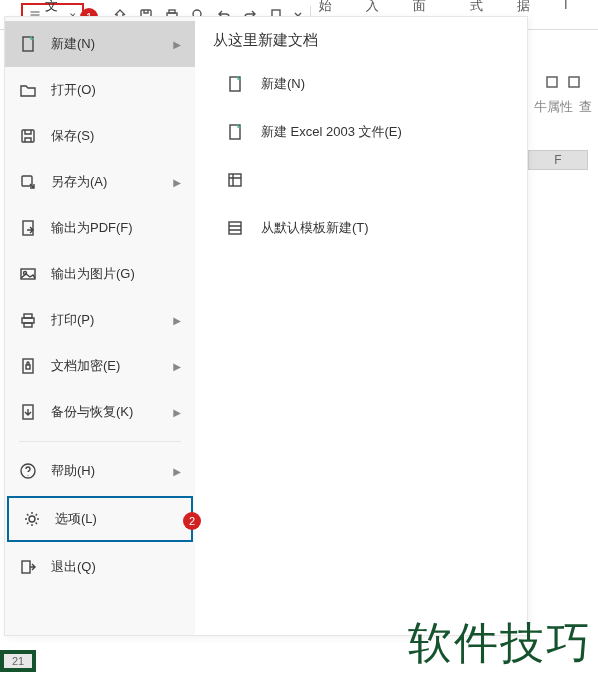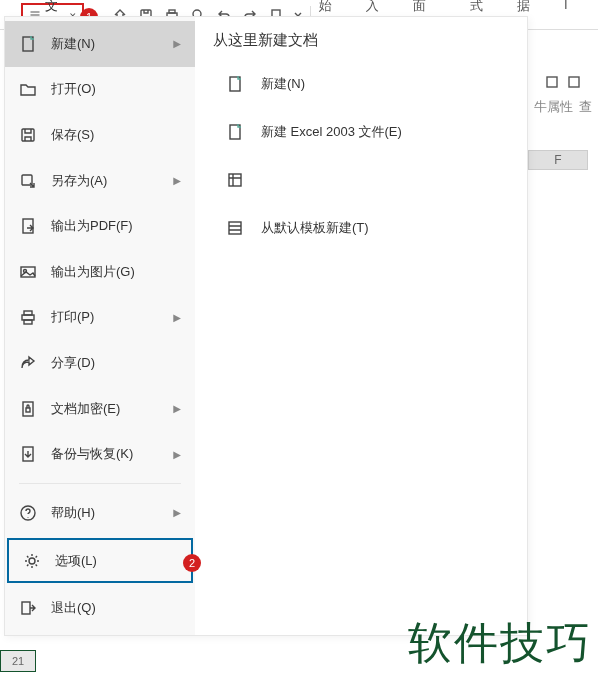--- a/index.html
+++ b/index.html
@@ -28,21 +28,21 @@
 .menu-icon { width: 18px; height: 18px; color: #444; flex-shrink: 0; }
 .menu-sep { height: 1px; background: #e6e6e6; margin: 6px 14px; }
 
 .menu-right { flex: 1; padding: 14px 10px; }
 .menu-right h4 { font-size: 15px; font-weight: normal; color: #333; padding-left: 8px; margin-bottom: 14px; }
 .sub-list { display: flex; flex-direction: column; gap: 8px; }
 .sub-item { height: 40px; display: flex; align-items: center; gap: 16px; padding: 0 20px; font-size: 13px; color: #333; }
 .sub-icon { width: 20px; height: 20px; color: #444; }
 
 .sheet { position: absolute; left: 0; top: 130px; right: 0; bottom: 0; z-index: -1; }
-.rowhead { position: absolute; left: 0; top: 498px; width: 36px; height: 22px; background: #e8e8e8; border: 1px solid #14532d; font-size: 11px; color: #666; display: flex; align-items: center; justify-content: center; }
+.rowhead { position: absolute; left: 0; top: 498px; width: 36px; height: 22px; background: #e8e8e8; border: 4px solid #14532d; font-size: 11px; color: #666; display: flex; align-items: center; justify-content: center; }
 .colhead { position: absolute; top: 20px; right: 10px; width: 60px; height: 20px; background: #e0e0e0; border: 1px solid #ccc; font-size: 12px; color: #666; display: flex; align-items: center; justify-content: center; }
 
 .watermark { position: absolute; right: 6px; bottom: 6px; font-size: 44px; color: #14532d; letter-spacing: 2px; pointer-events: none; }
 
 svg { width: 100%; height: 100%; stroke: currentColor; fill: none; stroke-width: 1.4; }
 </style>
 </head>
 <body>
 
 <div class="toolbar">
@@ -191,26 +191,20 @@
       <span class="menu-icon"><svg viewBox="0 0 18 18">
             <rect x="3" y="7" width="12" height="5"></rect>
             <rect x="5" y="3" width="8" height="4"></rect>
             <rect x="5" y="12" width="8" height="4"></rect>
           </svg></span>
       <span>打印(P)</span>
       <span class="chev">▶</span>
     </div>
     <div class="menu-item">
       <span class="menu-icon"><svg viewBox="0 0 18 18">
-            <path d="M10 3l5 4-5 4V8c-5 0-7 3-7 6 0-6 3-8 7-8V3z"></path>
-          </svg></span>
-      <span>分享(D)</span>
-    </div>
-    <div class="menu-item">
-      <span class="menu-icon"><svg viewBox="0 0 18 18">
             <rect x="4" y="2" width="10" height="14"></rect>
             <rect x="7" y="8" width="4" height="4"></rect>
             <path d="M8 8V6a1 1 0 012 0v2"></path>
           </svg></span>
       <span>文档加密(E)</span>
       <span class="chev">▶</span>
     </div>
     <div class="menu-item">
       <span class="menu-icon"><svg viewBox="0 0 18 18">
             <rect x="4" y="2" width="10" height="14"></rect>

